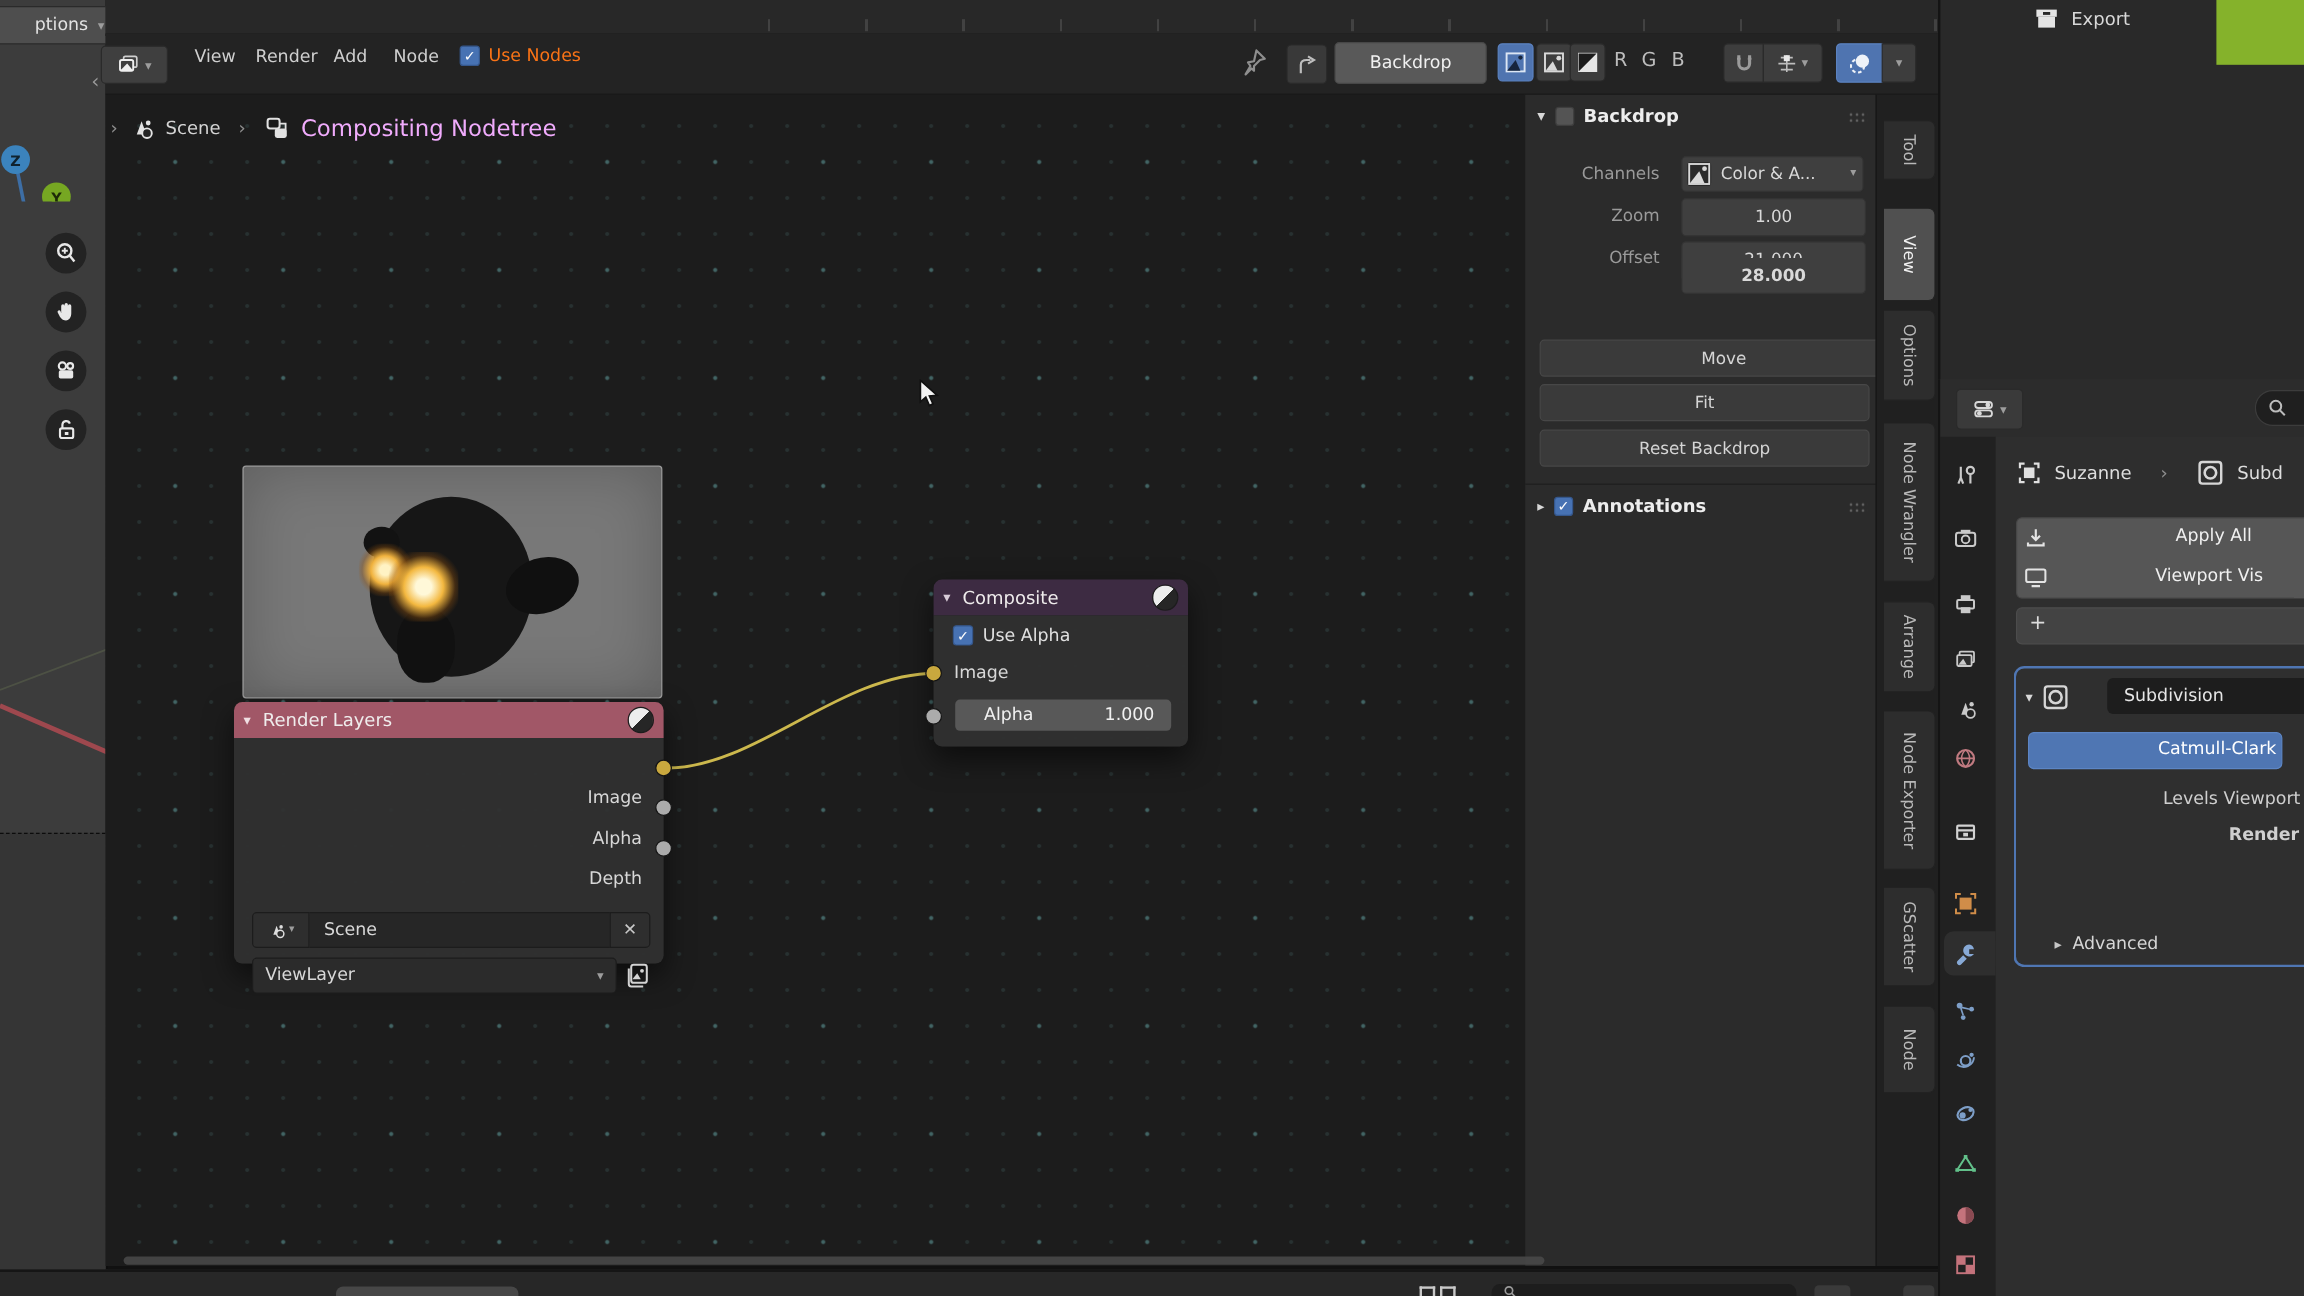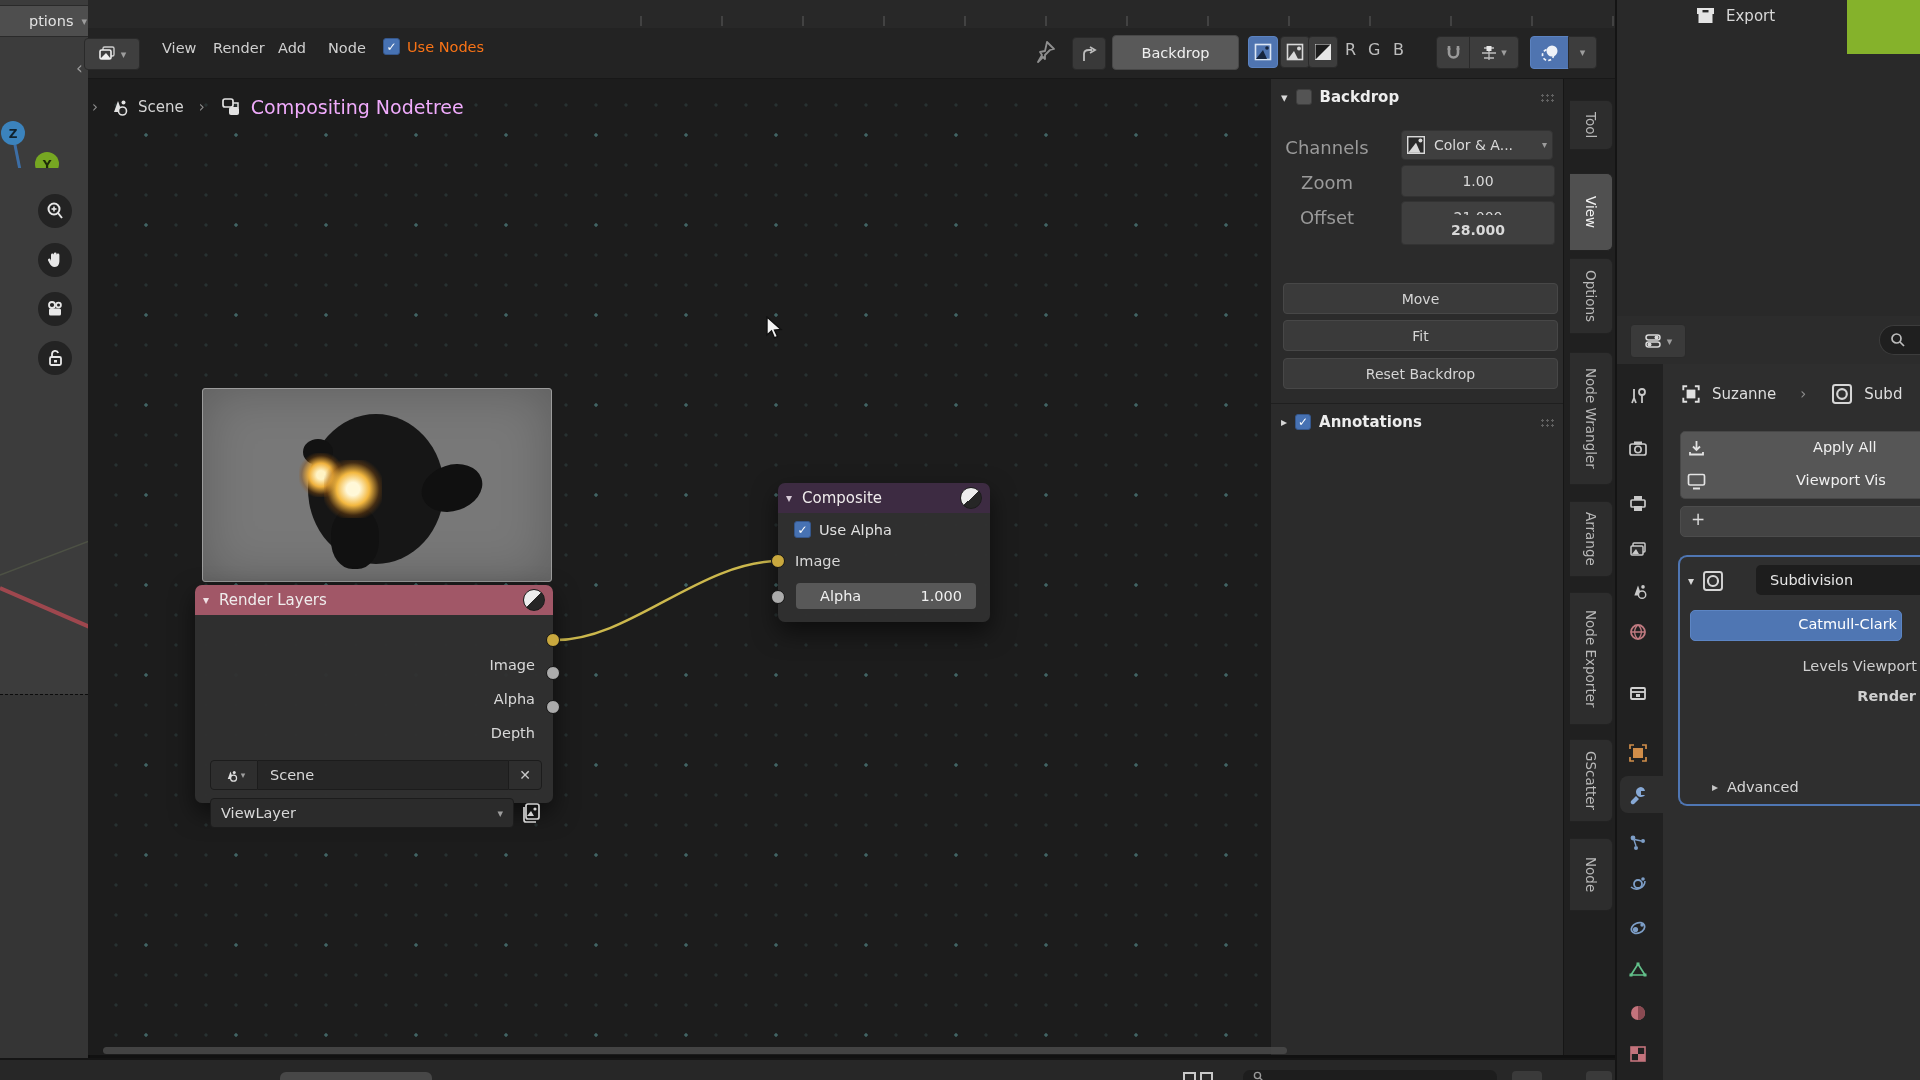--- a/index.html
+++ b/index.html
@@ -23,21 +23,21 @@
   .node-head{display:flex;align-items:center;gap:6px;padding:0 8px;border-radius:7px 7px 0 0;
              color:#efecec;font-size:15px;}
   .node-body{background:rgba(48,48,48,.96);border-radius:0 0 7px 7px;position:relative;}
   .socket{position:absolute;width:14px;height:14px;border-radius:50%;border:1.5px solid #141414;box-sizing:border-box;}
   .sock-label{position:absolute;color:#d8d8d8;font-size:14.5px;}
   .matball{width:20px;height:20px;border-radius:50%;
            background:conic-gradient(from 45deg,#262626 0 50%,#ededed 50% 100%);
            border:1px solid #1c1c1c;}
   .field{background:#262626;border:1px solid #1c1c1c;border-radius:4px;color:#d8d8d8;}
   
-  .npanel-label{color:#9a9a9a;font-size:18px;text-align:center;position:absolute;}
+  .npanel-label{color:#9a9a9a;font-size:14px;text-align:right;position:absolute;}
   .nfield{position:absolute;background:#3f3f3f;border:1px solid #333;border-radius:4px;
           color:#d9d9d9;font-size:14px;display:flex;align-items:center;justify-content:center;}
   .nbtn{position:absolute;background:#3a3a3a;border:1px solid #474747;border-radius:4px;
         color:#d5d5d5;font-size:14px;display:flex;align-items:center;justify-content:center;}
   .checkbox{border-radius:3px;display:flex;align-items:center;justify-content:center;
             color:#fff;font-size:12px;box-sizing:border-box;}
   .cb-on{background:#4772b3;border:1px solid #35578c;}
   .cb-off{background:#545454;border:1px solid #3e3e3e;}
   .ptitle{color:#ededed;font-size:15px;font-weight:bold;}
   
@@ -336,21 +336,21 @@
     </div>
 
     <span class="npanel-label" style="left:0;top:128px;width:112px;">Offset</span>
     <div class="nfield" style="left:130px;top:122px;width:152px;height:29px;border-radius:4px 4px 0 0;justify-content:center;">
       <span>21.000</span>
     </div>
     <div class="nfield" style="left:130px;top:136px;width:152px;height:29px;border-radius:0 0 4px 4px;border-top:none;font-weight:bold;">
       <span>28.000</span>
     </div>
 
-    <div class="nbtn" style="left:12px;top:204px;width:273px;height:29px;">
+    <div class="nbtn" style="left:12px;top:204px;width:273px;height:29px;padding-left:16px;">
       <span>Move</span>
     </div>
     <div class="nbtn" style="left:12px;top:279px;width:273px;height:29px;">
       <span>Reset Backdrop</span>
     </div>
     <div class="nbtn" style="left:12px;top:241px;width:273px;height:29px;">
       <span>Fit</span>
     </div>
     <div class="abs" style="left:0;top:324px;width:100%;height:1px;background:#1f1f1f;"></div>
 

